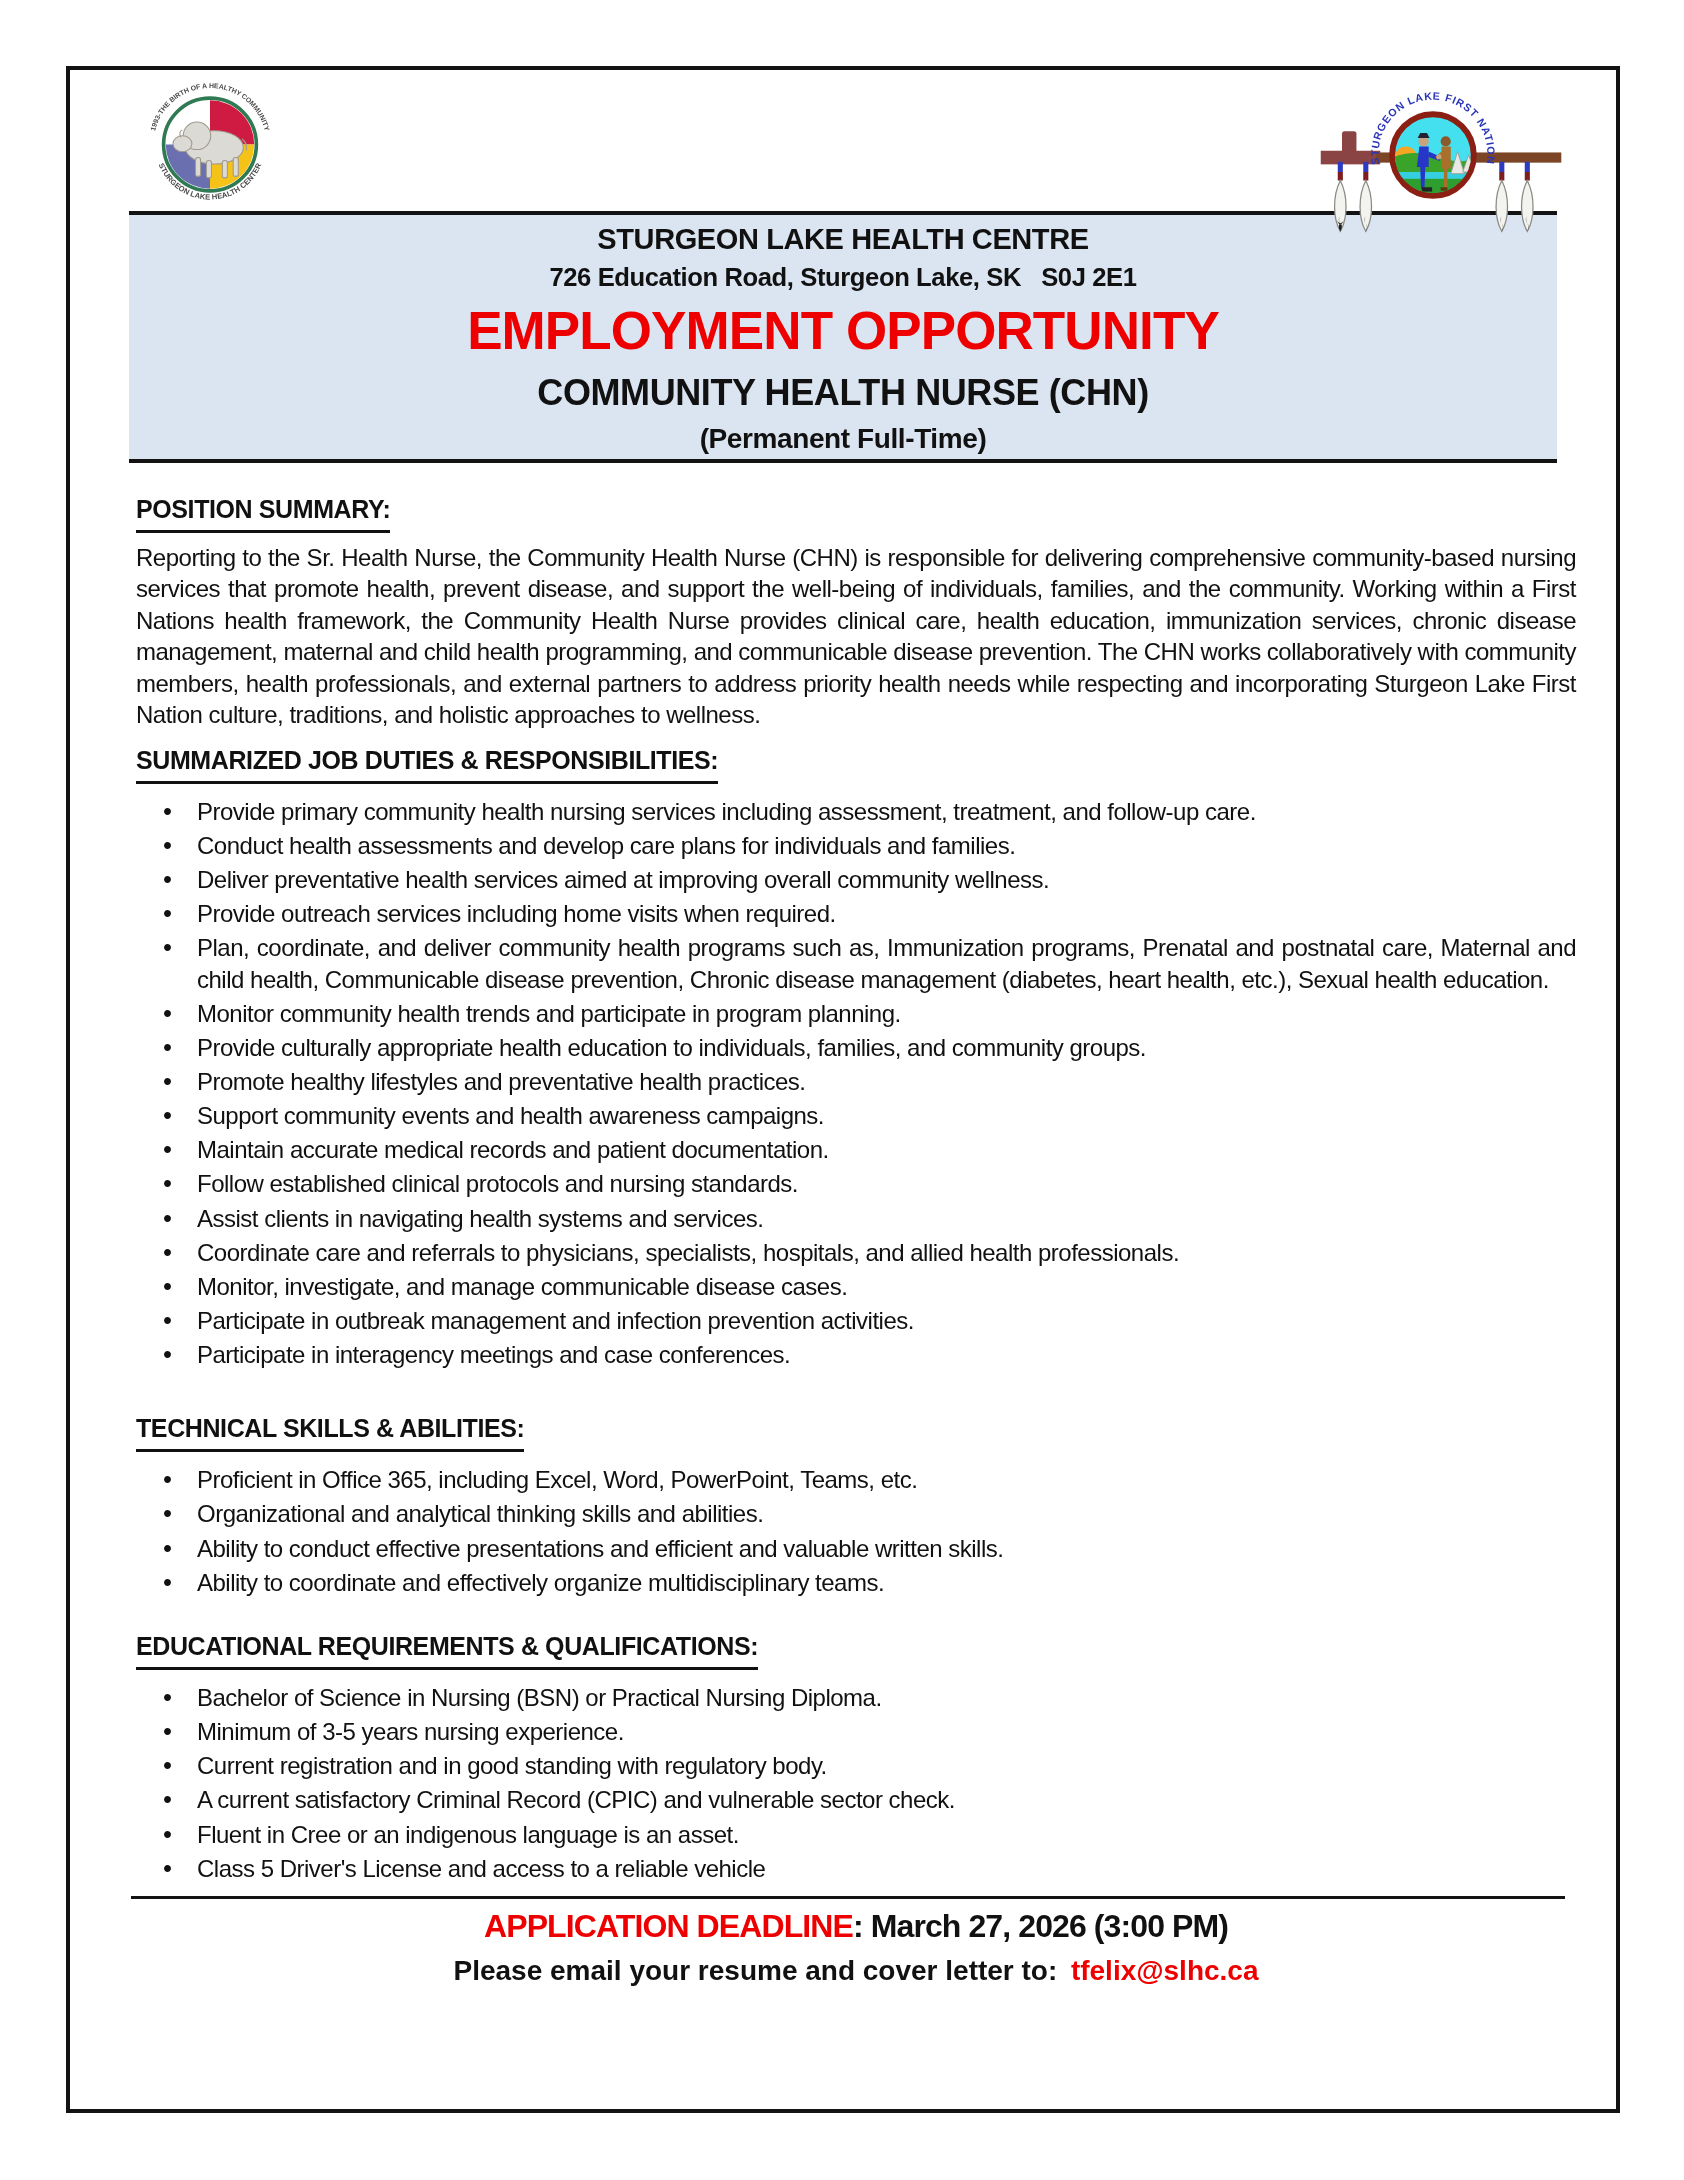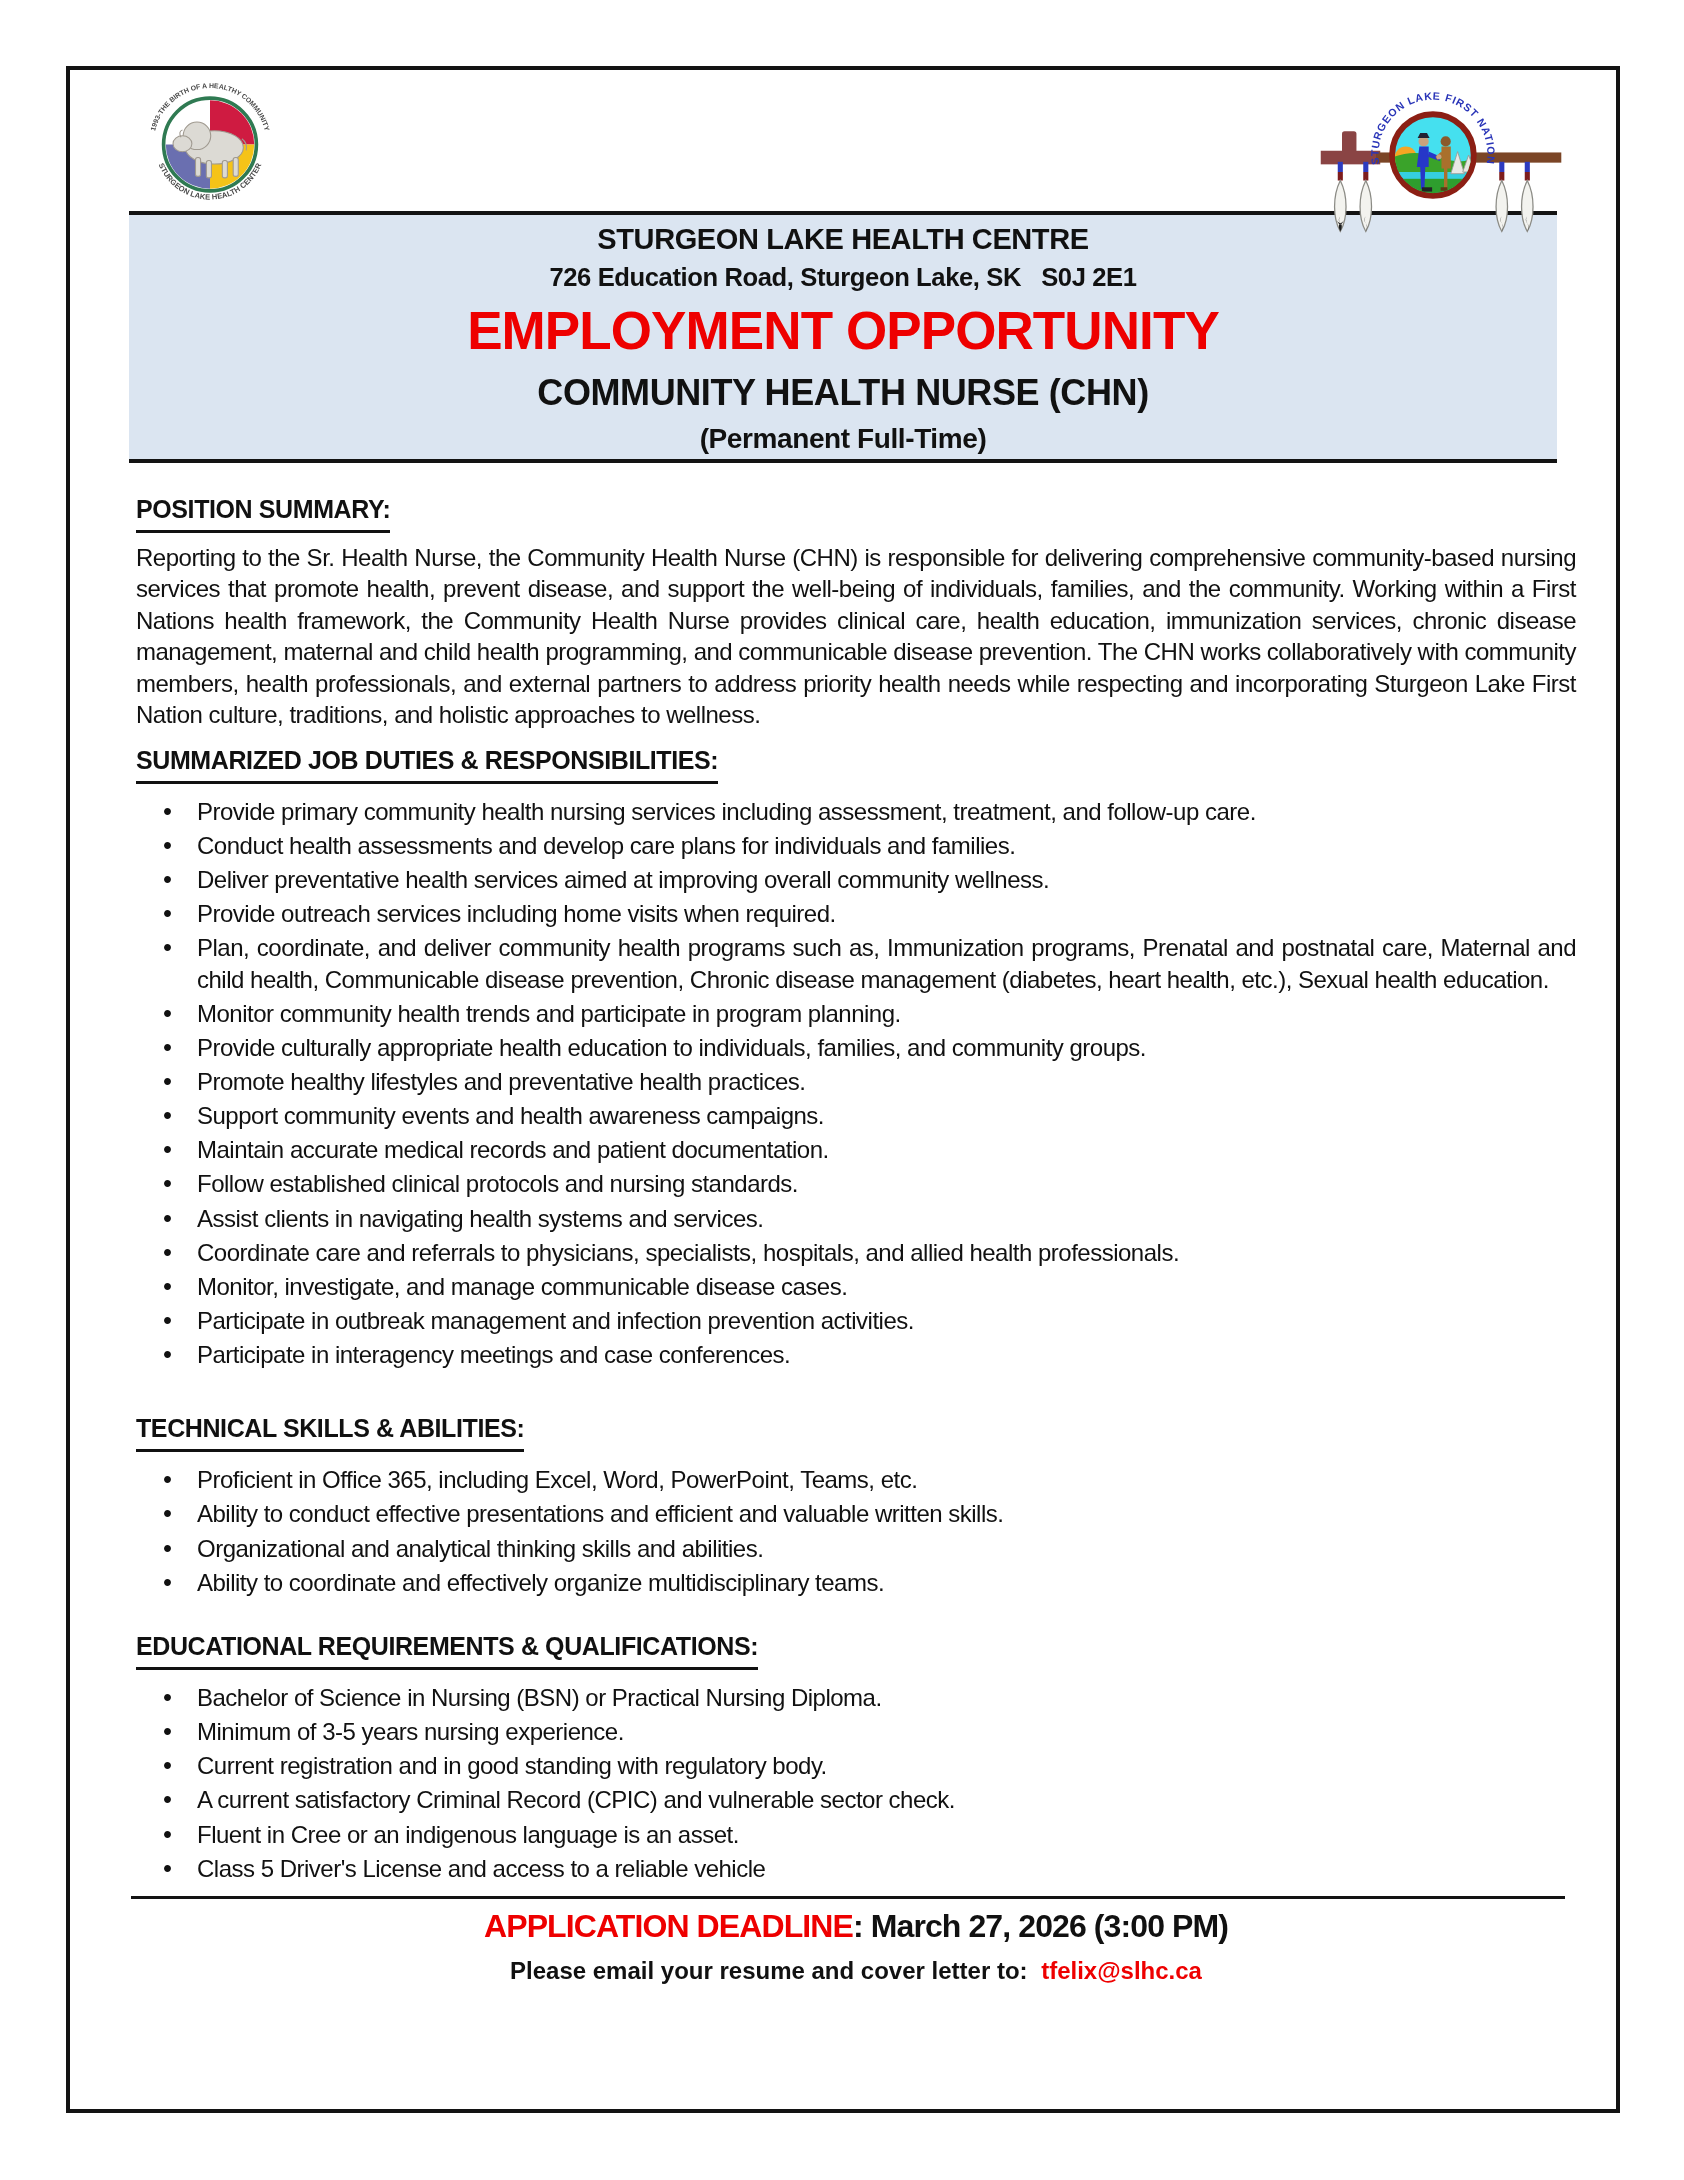--- a/index.html
+++ b/index.html
@@ -34,21 +34,21 @@
   ul.blist li::before{content:"\2022";position:absolute;left:27px;top:0;font-size:25.6px;}
   .mt-sum{margin-top:29px;}
   .mt-duties{margin-top:12px;}
   .mt-skills{margin-top:41px;}
   .mt-edu{margin-top:31px;}
   
   .rule{border-top:3.4px solid #131313;margin:12px 0 0 -5.1px;width:1434px;}
   .deadline{font-size:32px;font-weight:bold;line-height:41px;margin-top:6.8px;
             text-align:center;letter-spacing:-0.9px;}
   .deadline .red{color:var(--accent-red,#ee0000);}
-  .emailline{font-size:24px;font-weight:bold;line-height:31px;margin-top:8.5px;text-align:center;}
+  .emailline{font-size:28px;font-weight:bold;line-height:31px;margin-top:8.5px;text-align:center;}
   .emailline .email{color:var(--accent-red,#ee0000);margin-left:13.6px;}
   .notice{font-size:19px;font-weight:bold;line-height:25.6px;margin-top:6.8px;text-align:center;
           color:var(--accent-red,#ee0000);}
   svg text{font-family:"Liberation Sans","DejaVu Sans",sans-serif;}
 </style>
 </head>
 <body>
 
 <div class="canvas">
   <div class="page">
@@ -193,22 +193,22 @@
           <li>Monitor, investigate, and manage communicable disease cases.</li>
           <li>Participate in outbreak management and infection prevention activities.</li>
           <li>Participate in interagency meetings and case conferences.</li>
         </ul>
 
       <h2 class="mt-skills">
         <span class="u">TECHNICAL SKILLS &amp; ABILITIES:</span>
       </h2>
       <ul class="blist">
           <li>Proficient in Office 365, including Excel, Word, PowerPoint, Teams, etc.</li>
+          <li>Organizational and analytical thinking skills and abilities.</li>
           <li>Ability to conduct effective presentations and efficient and valuable written skills.</li>
-          <li>Organizational and analytical thinking skills and abilities.</li>
           <li>Ability to coordinate and effectively organize multidisciplinary teams.</li>
         </ul>
 
       <h2 class="mt-edu">
         <span class="u">EDUCATIONAL REQUIREMENTS &amp; QUALIFICATIONS:</span>
       </h2>
       <ul class="blist">
           <li>Bachelor of Science in Nursing (BSN) or Practical Nursing Diploma.</li>
           <li>Minimum of 3-5 years nursing experience.</li>
           <li>Current registration and in good standing with regulatory body.</li>

